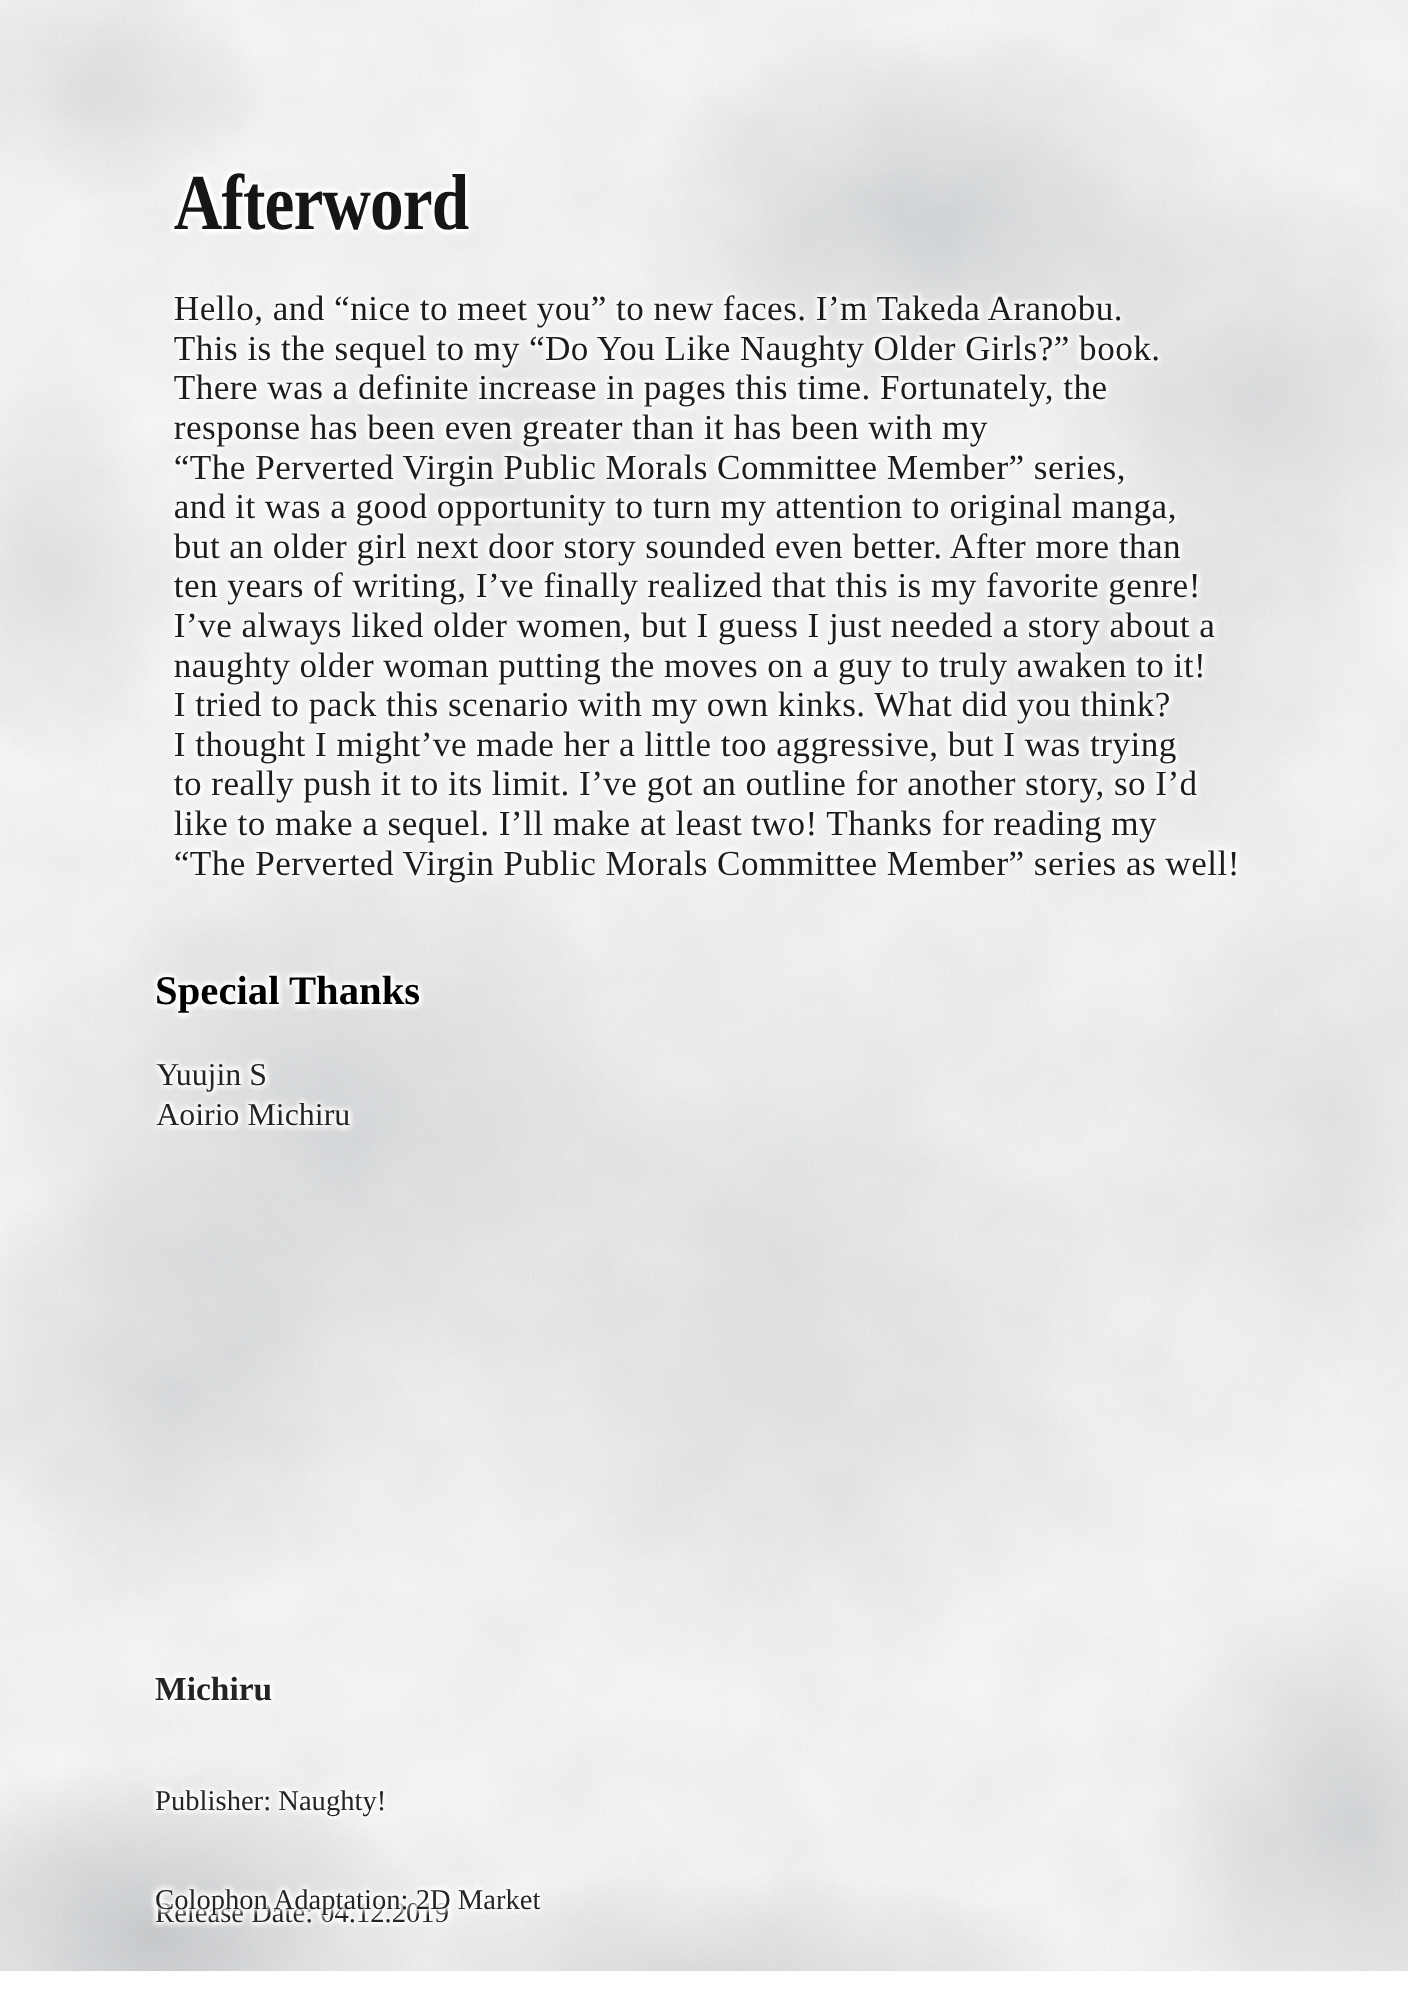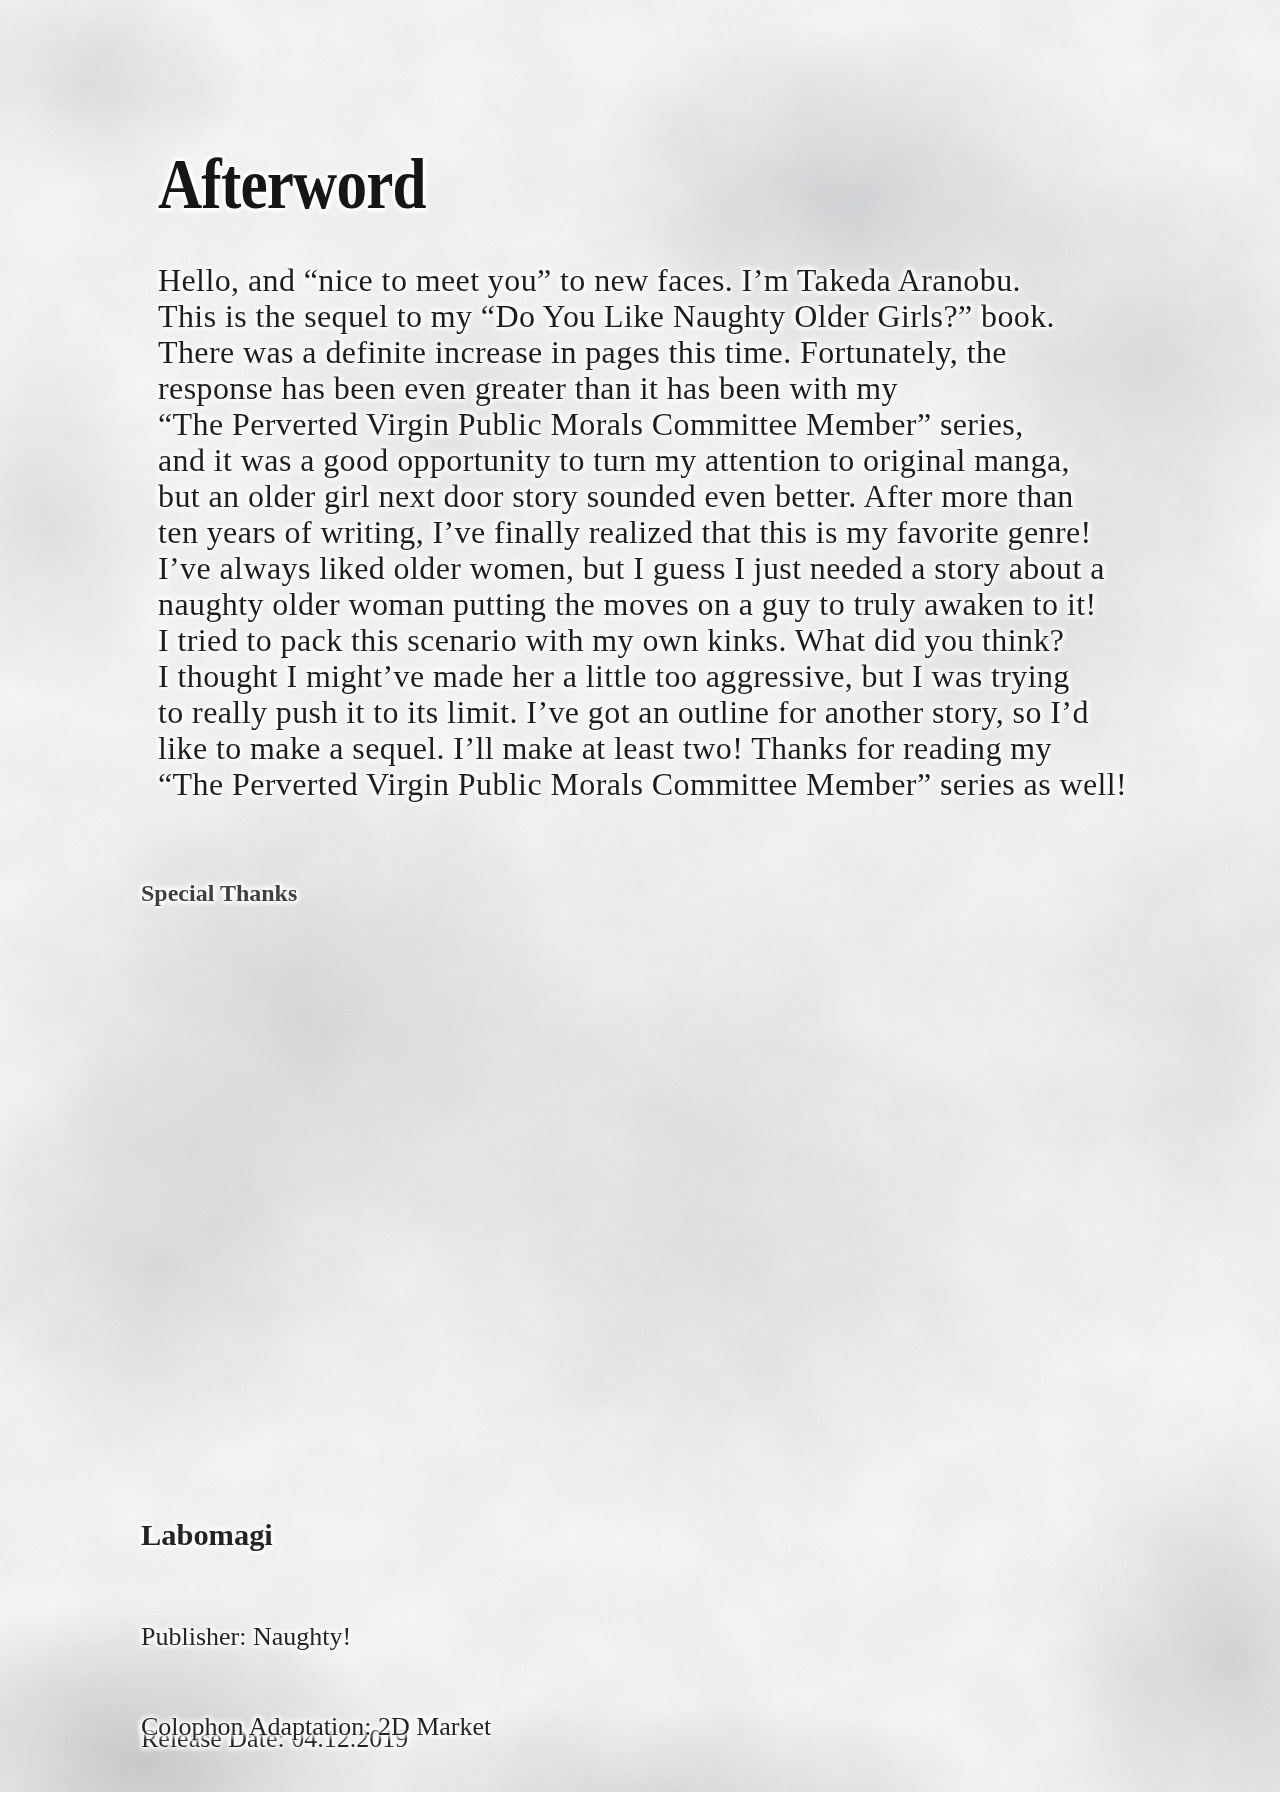--- a/index.html
+++ b/index.html
@@ -78,23 +78,23 @@
     top: 262px;
     font-size: 32px;
     line-height: 36px;
     letter-spacing: 0.4px;
     color: #1d1d1d;
   }
   .special-thanks-heading {
     position: absolute;
     left: 141px;
     top: 880px;
-    font-size: 24px;
+    font-size: 37px;
     font-weight: 700;
-    color: #404040;
+    color: #000000;
   }
   .special-thanks-names {
     position: absolute;
     left: 142px;
     top: 959px;
     font-size: 29px;
     line-height: 37px;
     color: #242424;
   }
   .colophon {
@@ -152,23 +152,25 @@
 I’ve always liked older women, but I guess I just needed a story about a
 naughty older woman putting the moves on a guy to truly awaken to it!
 I tried to pack this scenario with my own kinks. What did you think?
 I thought I might’ve made her a little too aggressive, but I was trying
 to really push it to its limit. I’ve got an outline for another story, so I’d
 like to make a sequel. I’ll make at least two! Thanks for reading my
 “The Perverted Virgin Public Morals Committee Member” series as well!</p>
 
     <h2 class="special-thanks-heading halo">Special Thanks</h2>
 
+    <p class="special-thanks-names halo">Yuujin S
+Aoirio Michiru</p>
 
     <section class="colophon">
-      <h3 class="heading halo">Labomagi</h3>
+      <h3 class="heading halo">Michiru</h3>
       <p class="halo">Publisher: Naughty!</p>
       <p class="halo">Release Date: 04.12.2019</p>
       
       
     </section>
 
     <section class="adaptation">
       <p class="halo">Colophon Adaptation: 2D Market</p>
       
       

